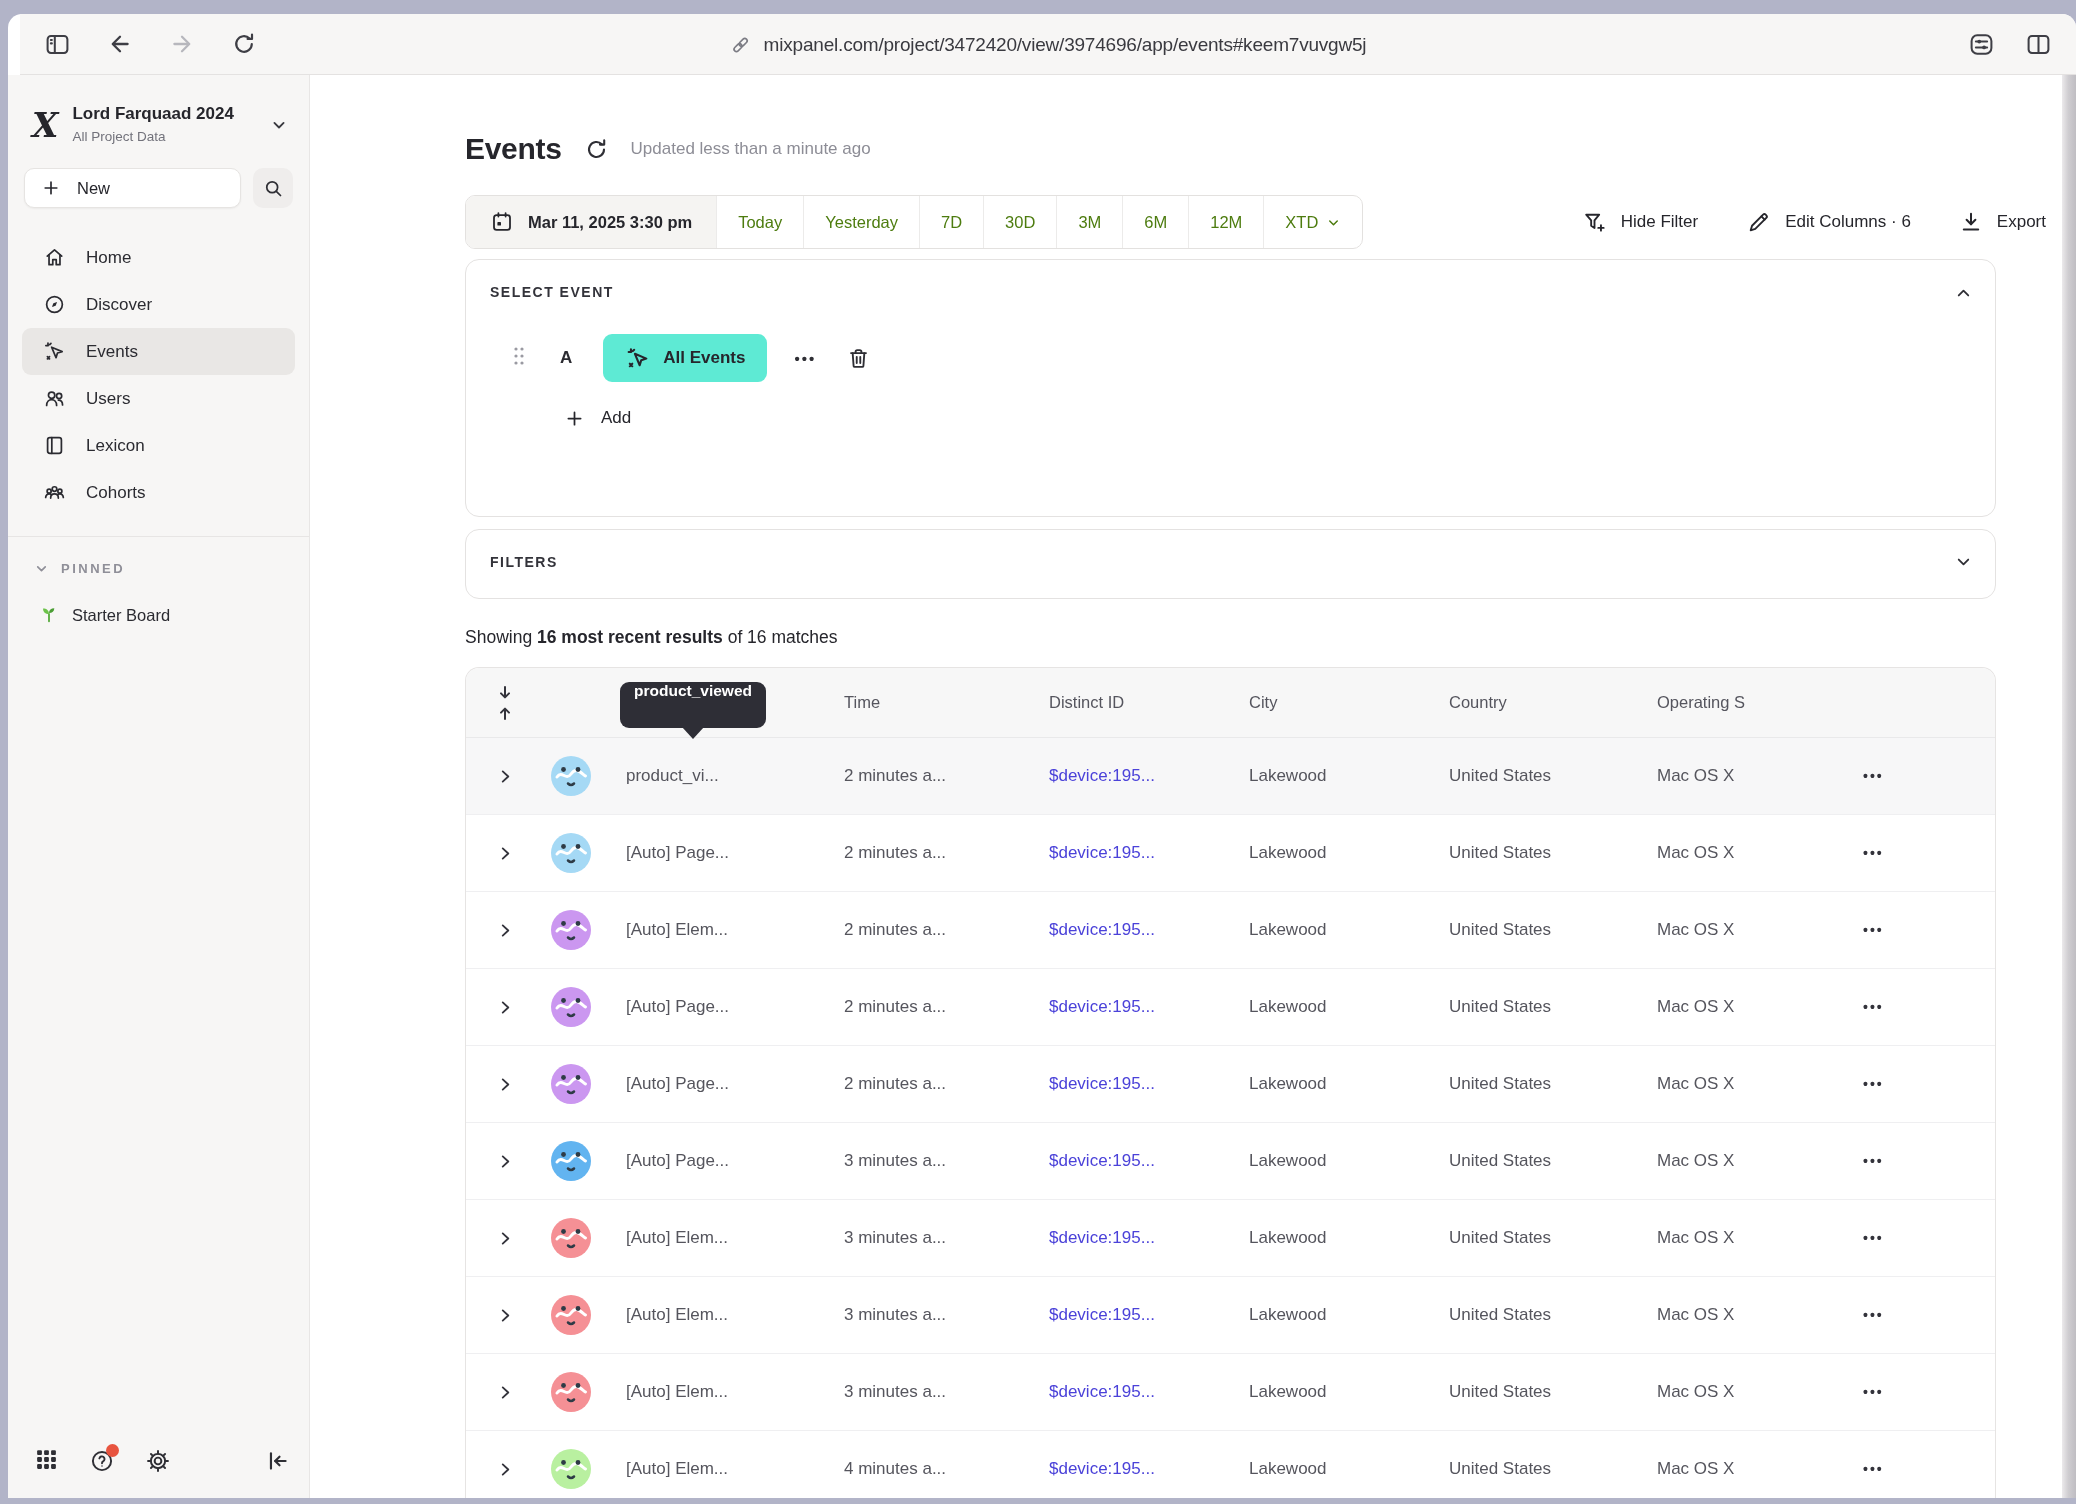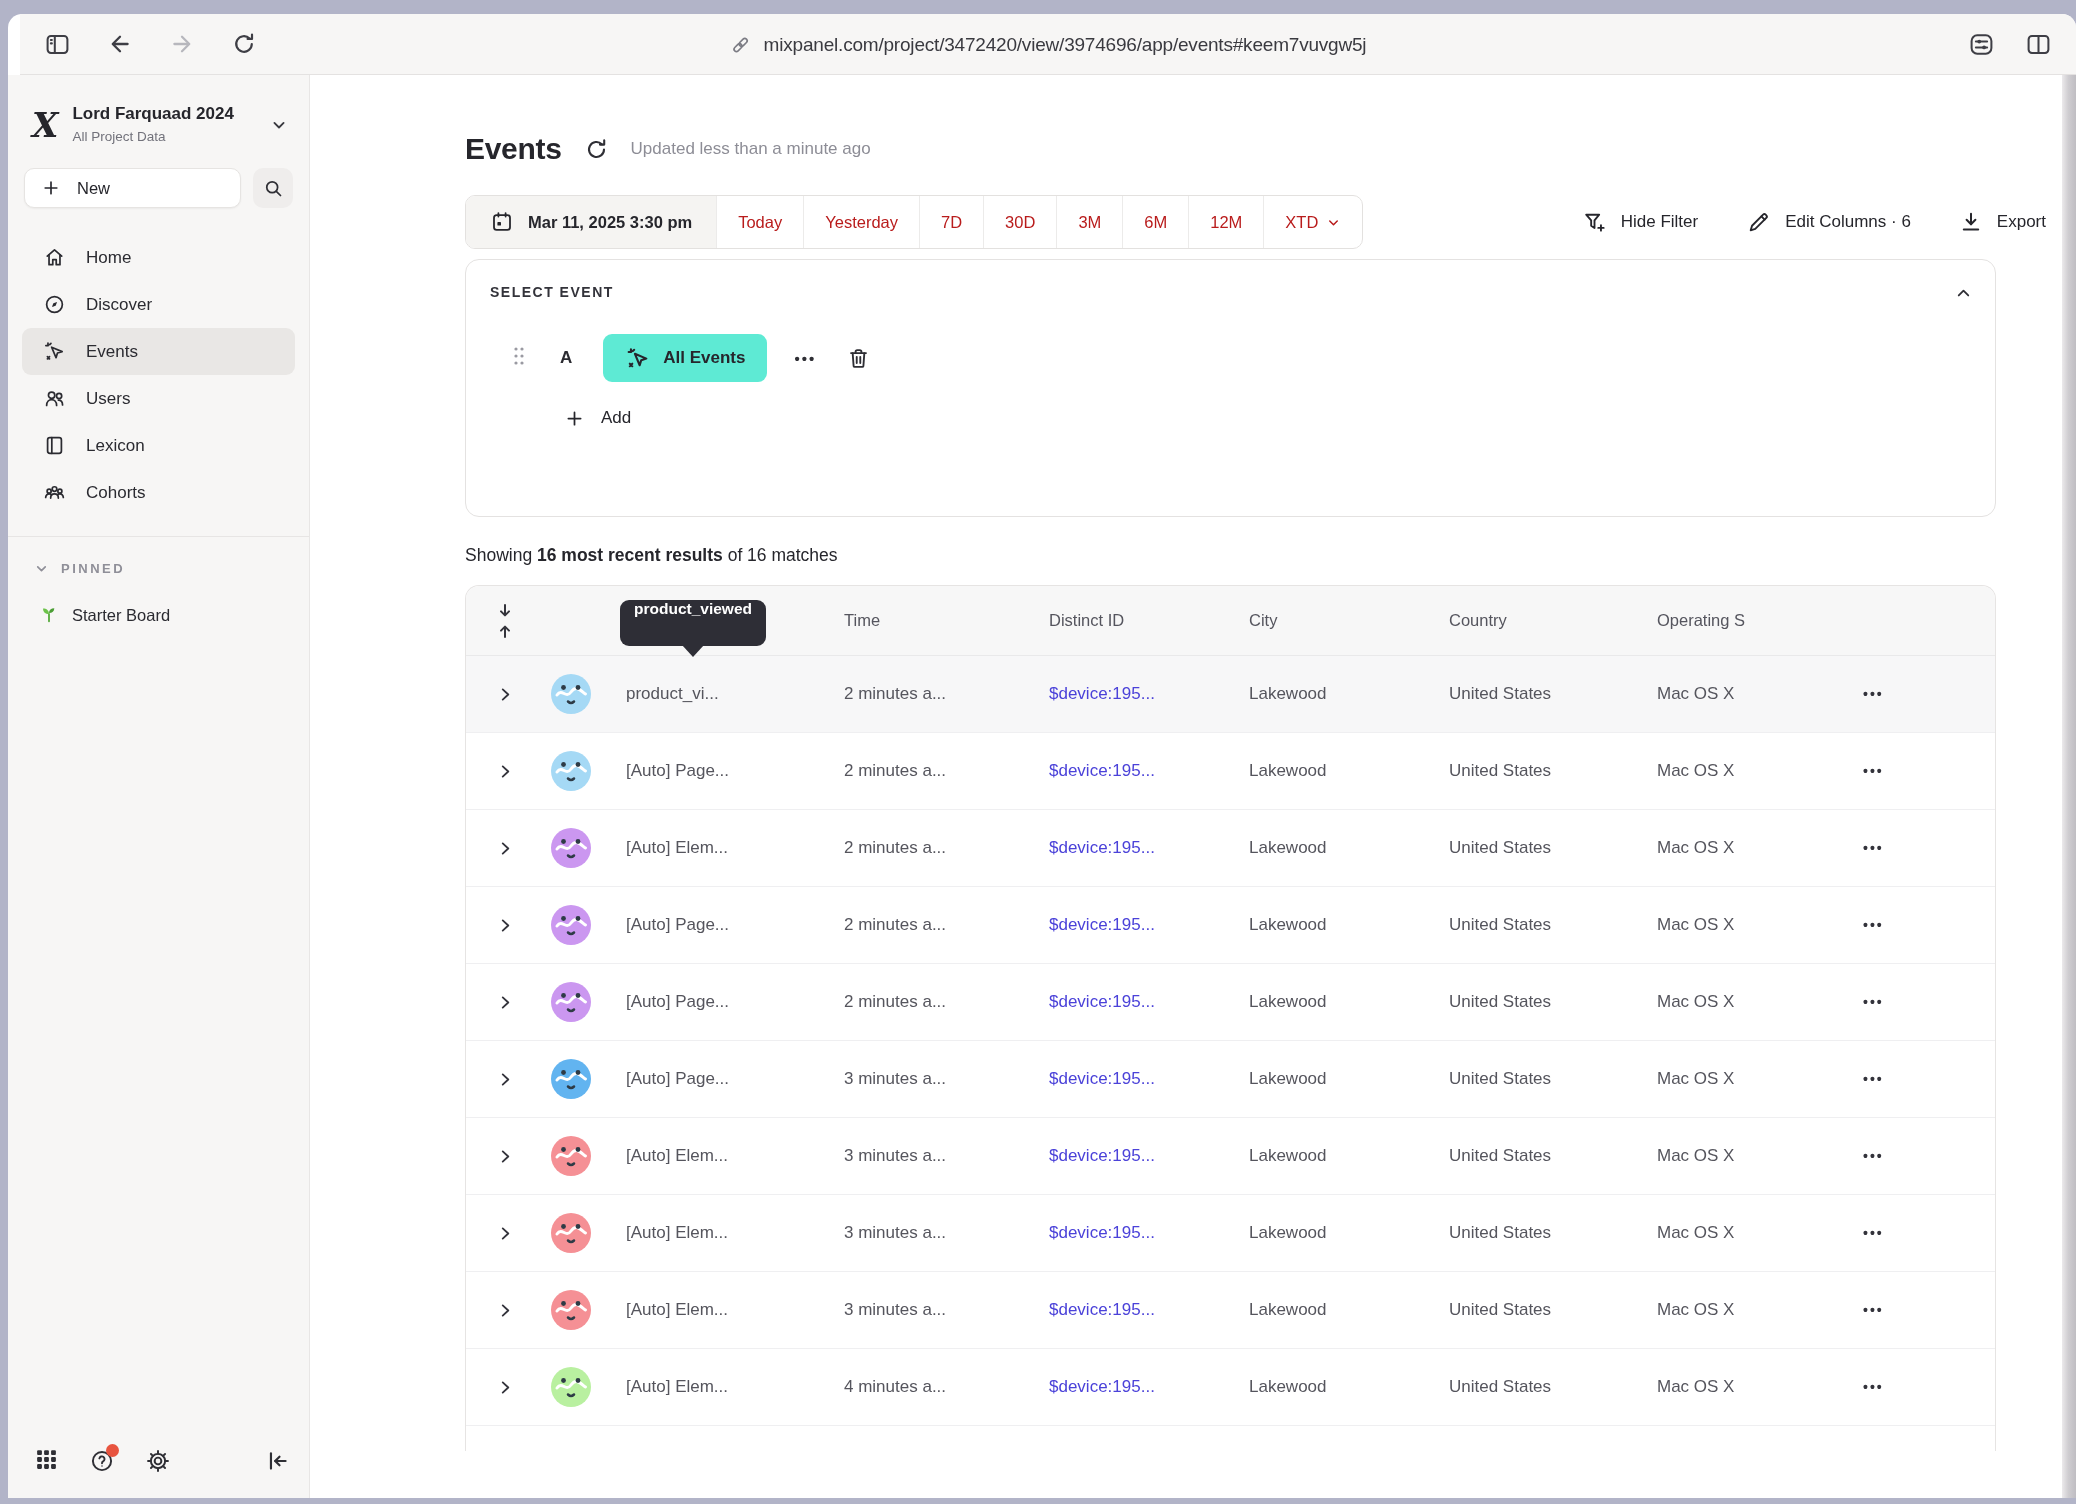--- a/index.html
+++ b/index.html
@@ -64,21 +64,21 @@
   .main { position:absolute; left:302px; top:61px; right:14px; bottom:0; background:#fff; overflow:hidden; }
 
   .page-head { display:flex; align-items:center; margin:54px 0 0 155px; gap:22px; height:40px; }
   .page-title { font-size:30px; font-weight:700; color:#26262c; letter-spacing:-0.3px; }
   .refresh-btn { color:#2f2f35; cursor:pointer; }
   .updated { font-size:17px; color:#8d8d96; }
 
   .date-row { display:flex; align-items:center; margin:26px 16px 0 155px; height:54px; }
   .seg { display:flex; align-items:stretch; height:54px; border:1px solid #e3e1df; border-radius:10px;
          overflow:hidden; background:#fff; }
-  .seg-item { display:flex; align-items:center; padding:0 21px; font-size:16.5px; color:#b91c1c;
+  .seg-item { display:flex; align-items:center; padding:0 21px; font-size:16.5px; color:#4d7c0f;
               border-left:1px solid #ecebea; cursor:pointer; white-space:nowrap; }
   .seg-date { background:#f5f4f2; color:#26262c; font-weight:600; border-left:none; gap:14px; padding:0 24px; }
   .seg-xtd { gap:8px; }
   .head-actions { margin-left:auto; display:flex; align-items:center; gap:48px; }
   .action-btn { display:flex; align-items:center; gap:14px; font-size:17px; font-weight:500;
                 color:#26262c; cursor:pointer; white-space:nowrap; }
 
   .panel { border:1.5px solid #e4e2e1; border-radius:14px; margin:0 66px 0 155px; position:relative; }
   .select-panel { margin-top:10px; height:258px; padding:24px 24px 0 24px; }
   .filters-panel { margin-top:12px; height:70px; padding:24px 24px 0 24px; }
@@ -459,20 +459,28 @@
       <div class="add-row">
         <span>
             <svg class="i" width="21" height="21" viewBox="0 0 24 24" style="stroke-width:2">
               <path d="M12 5v14M5 12h14"></path>
             </svg>
           </span>
         <span>Add</span>
       </div>
     </section>
 
+    <section class="panel filters-panel">
+      <div class="panel-title">FILTERS</div>
+      <span class="panel-chevron">
+          <svg class="i" width="19" height="19" viewBox="0 0 24 24" style="stroke-width:2.3">
+            <path d="M6 9.5l6 6 6-6"></path>
+          </svg>
+        </span>
+    </section>
 
     <div class="showing"><span>Showing </span><b>16 most recent results</b><span> of 16 matches</span></div>
 
     <div class="etable">
       <div class="thead">
         <div class="c-expand">
           <span class="collapse-icon">
             <svg class="i" width="22" height="38" viewBox="0 0 22 38" style="stroke-width:2">
                 <path d="M11 3v10M7 9.4l4 4 4-4"></path>
                 <path d="M11 35V25M7 28.6l4-4 4 4"></path>

